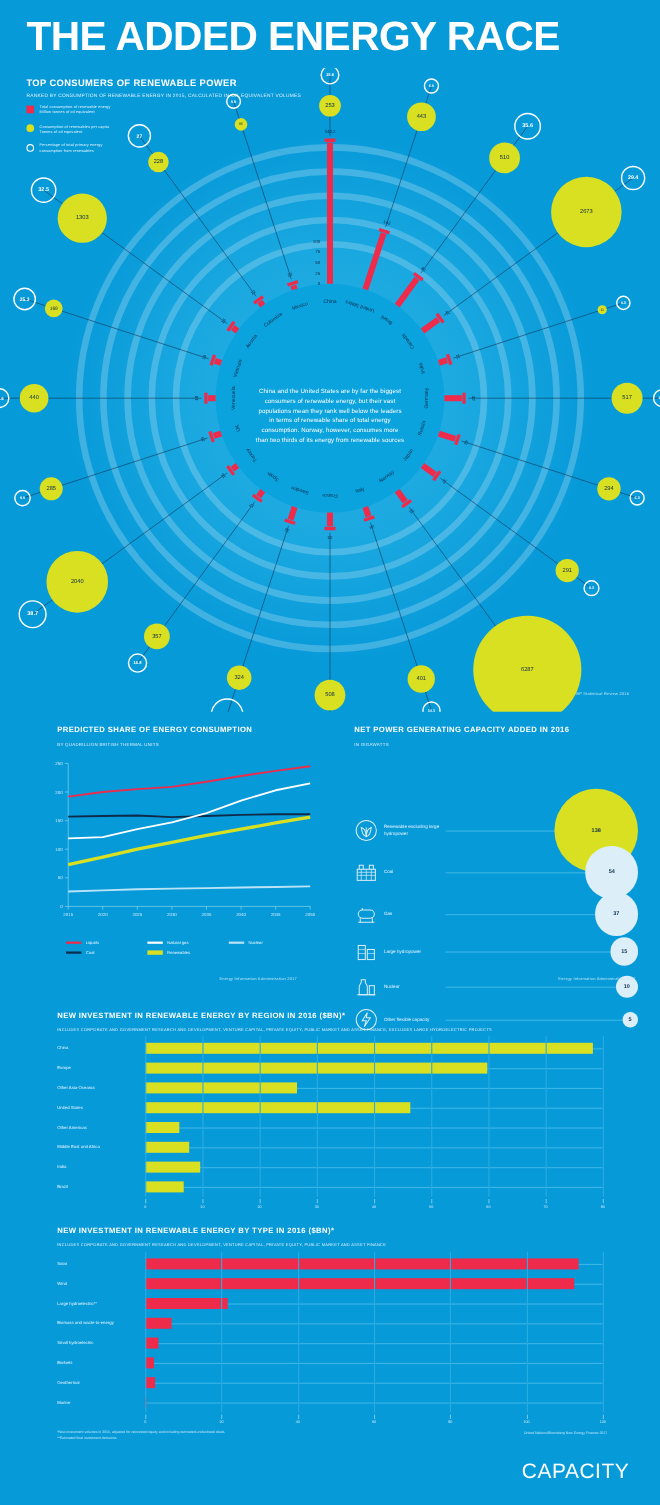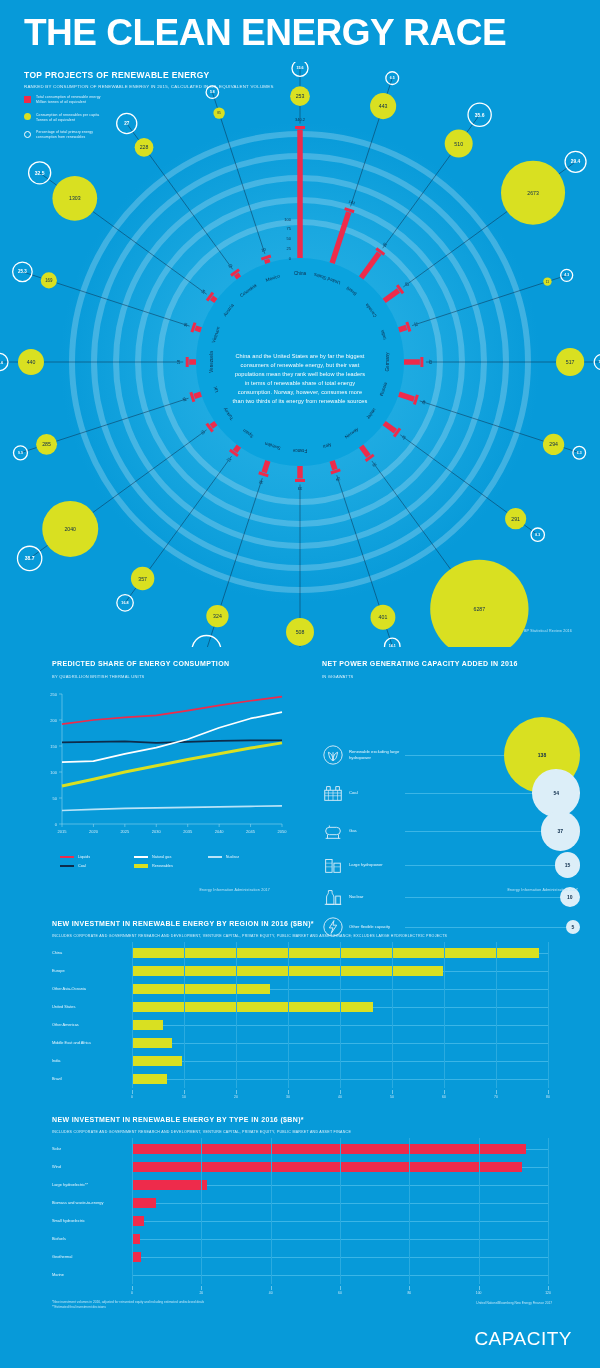--- a/index.html
+++ b/index.html
@@ -84,24 +84,24 @@
   .footnote { position:absolute; left:52px; font-size:3.2px; line-height:1.7; color:#bfe6f8; }
   .footsrc { position:absolute; right:48px; font-size:3.2px; color:#bfe6f8; }
   .logo { position:absolute; right:28px; bottom:18px; font-size:19px; font-weight:400;
           letter-spacing:.5px; color:#fff; }
 </style>
 </head>
 <body>
 
 <div class="wrap">
 
-  <div class="hdr-title">THE CLEAN ENERGY RACE</div>
+  <div class="hdr-title">THE ADDED ENERGY RACE</div>
 
   <div id="sec1">
-    <div class="sec-title">TOP PROJECTS OF RENEWABLE ENERGY</div>
+    <div class="sec-title">TOP CONSUMERS OF RENEWABLE POWER</div>
     <div class="sec-sub">RANKED BY CONSUMPTION OF RENEWABLE ENERGY IN 2015, CALCULATED IN OIL EQUIVALENT VOLUMES</div>
 
     <div class="legend1">
       <div class="lg-row">
         <span class="lg-mark sq"></span>
         <span class="lg-txt"><span>Total consumption of renewable energy</span><br><span>Million tonnes of oil equivalent</span></span>
       </div>
       <div class="lg-row">
         <span class="lg-mark ci"></span>
         <span class="lg-txt"><span>Consumption of renewables per capita</span><br><span>Tonnes of oil equivalent</span></span>

